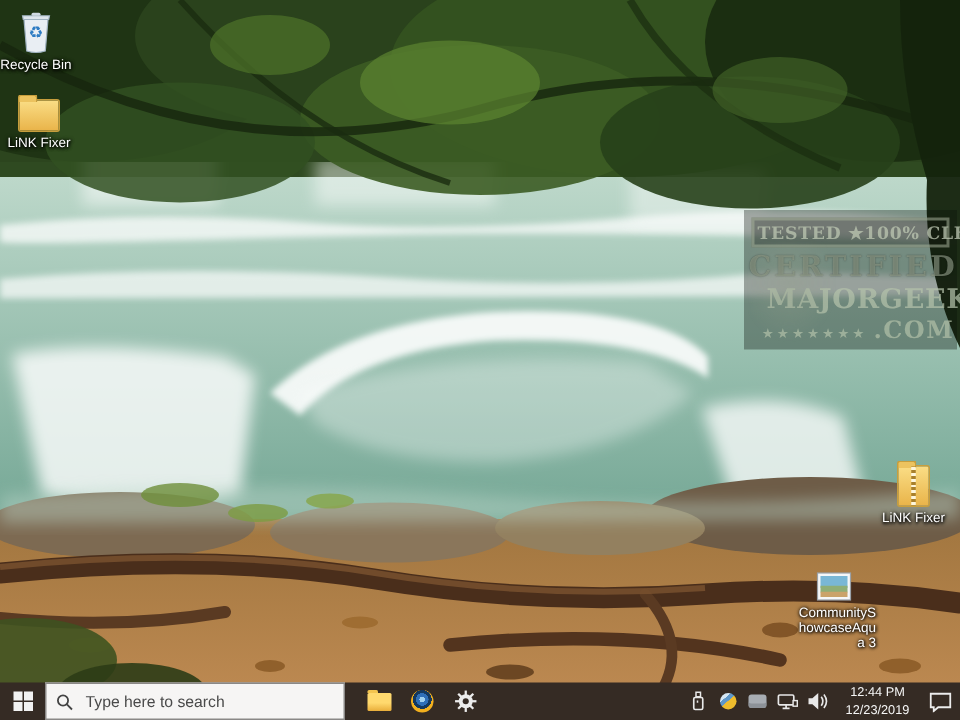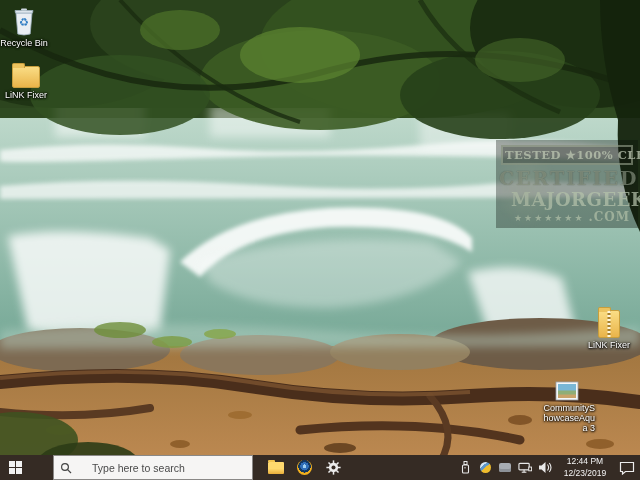--- a/index.html
+++ b/index.html
@@ -37,30 +37,30 @@
     filter:blur(1px);}
   .stamp .tested{border:2px solid rgba(165,178,155,.55);background:rgba(12,16,10,.3);
     font-size:11.5px;font-weight:bold;letter-spacing:.5px;white-space:nowrap;
     padding:1px 2px;margin:0 2px 2px;}
   .stamp .certified{font-size:19px;font-weight:bold;letter-spacing:2px;
     color:rgba(168,182,158,.55);text-shadow:0 0 1px rgba(0,0,0,.5);}
   .stamp .brand{font-size:18px;font-weight:bold;letter-spacing:.5px;
     color:rgba(180,194,170,.72);padding-left:12px;}
   .stamp .starsrow{font-size:9px;letter-spacing:2px;color:rgba(178,192,168,.7);
     padding-left:10px;display:flex;align-items:baseline;justify-content:center;gap:4px;}
-  .stamp .starsrow .dom{font-size:12px;font-weight:bold;letter-spacing:1px;}
+  .stamp .starsrow .dom{font-size:16px;font-weight:bold;letter-spacing:1px;}
 
   
   .taskbar{position:absolute;left:0;bottom:0;width:640px;height:25px;
     background:#352b24;display:flex;align-items:stretch;z-index:5;}
   .start-btn{width:30px;display:flex;align-items:center;justify-content:center;}
   .winlogo{display:grid;grid-template-columns:6px 6px;grid-template-rows:6px 6px;gap:1px;}
   .winlogo span{background:#f2f2f2;}
   .searchbox{width:200px;background:#f6f5f4;border:1px solid #8a8886;box-sizing:border-box;
-    display:flex;align-items:center;gap:18px;padding:0 6px;margin-left:23px;}
+    display:flex;align-items:center;gap:6px;padding:0 6px;}
   .searchbox input{border:none;outline:none;background:transparent;flex:1;
     font-size:10.5px;color:#333;font-family:"Liberation Sans",sans-serif;}
   .searchbox input::placeholder{color:#4a4a4a;opacity:1;}
   .task-icon{width:29px;display:flex;align-items:center;justify-content:center;}
   .tb-folder{width:16px;height:12px;position:relative;border-radius:1px;
     background:linear-gradient(#ffd96e 55%,#e9ae3a);}
   .tb-folder::before{content:"";position:absolute;top:-2px;left:0;width:7px;height:2px;
     background:#f3c44f;border-radius:1px 1px 0 0;}
   .tb-browser{width:15px;height:15px;border-radius:50%;
     background:radial-gradient(circle at 50% 42%,#9fd0ef 0 16%,#2f6fb8 17% 36%,#14385f 37% 54%,#f2b01e 55% 100%);}
@@ -199,21 +199,21 @@
   </div>
 
 
   <div class="dicon" style="left:581px;top:310px;">
     <span class="glyph">
         <span class="folder tall zip"></span>
       </span>
     <span class="lbl">LiNK Fixer</span>
   </div>
 
-  <div class="dicon wide" style="left:528px;top:381px;margin-left:11px;">
+  <div class="dicon wide" style="left:528px;top:381px;">
     <span class="glyph">
       <svg width="24" height="20" viewBox="0 0 24 20">
         <rect x="1" y="1" width="22" height="18" fill="#f5f7f8" stroke="#9aa1a8" stroke-width=".8"></rect>
         <rect x="3" y="3" width="18" height="8" fill="#79b7d6"></rect>
         <rect x="3" y="9.5" width="18" height="4.5" fill="#8fae77"></rect>
         <rect x="3" y="13.5" width="18" height="3.5" fill="#caa36a"></rect>
       </svg>
     </span>
     <span class="lbl">CommunityShowcaseAqua 3</span>
   </div>

